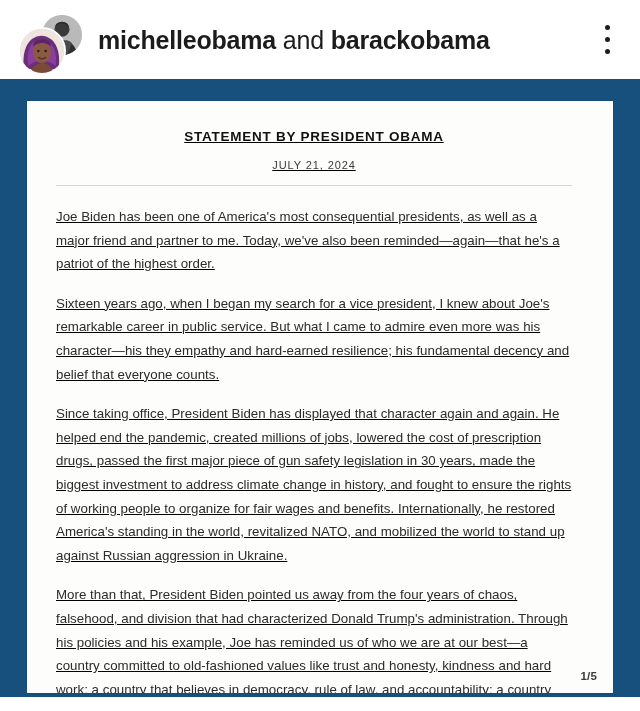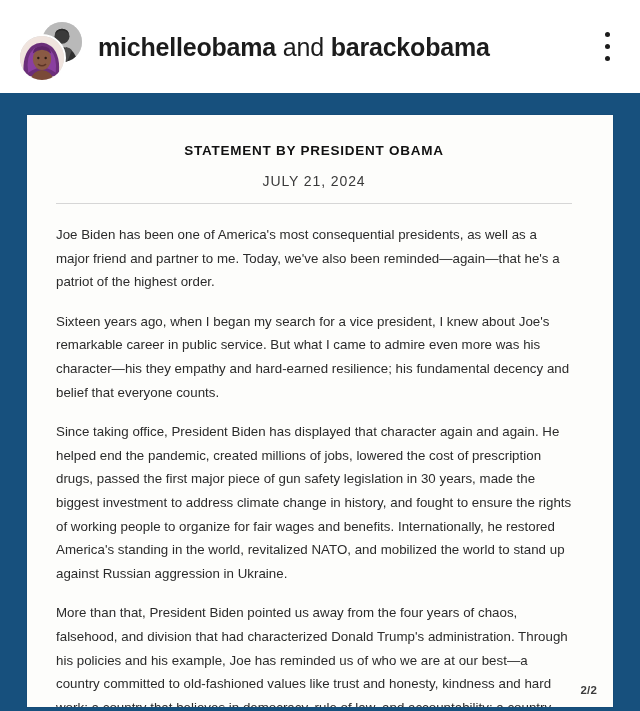--- a/index.html
+++ b/index.html
@@ -13,21 +13,21 @@
   body {
     font-family: "Liberation Sans", sans-serif;
     background: #ffffff;
     -webkit-font-smoothing: antialiased;
   }
 
   
   #app-header {
     position: relative;
     width: 640px;
-    height: 93px;
+    height: 79px;
     background: #ffffff;
     display: flex;
     align-items: center;
     padding: 0 16px 0 14px;
   }
 
   #avatar-group {
     position: relative;
     width: 74px;
     height: 62px;
@@ -105,36 +105,37 @@
     height: 592px;
     background: #fdfdfb;
     overflow: hidden;
     box-shadow: 0 0 0 1px rgba(0,0,0,0.04);
   }
 
   #statement-inner {
     padding: 27px 41px 0 29px;
     height: 100%;
     position: relative;
+    text-decoration: underline;
   }
 
   #statement-heading {
     text-align: center;
     font-size: 13.5px;
     line-height: 18px;
     font-weight: 700;
     letter-spacing: 0.75px;
     color: #111111;
     text-transform: uppercase;
   }
   #statement-heading .line { display: block; }
 
   #statement-date {
     text-align: center;
-    font-size: 14px;
+    font-size: 11px;
     letter-spacing: 0.9px;
     color: #3a3a3a;
     margin-top: 13px;
     text-transform: uppercase;
   }
 
   #statement-divider {
     height: 1px;
     background: #d6d6d6;
     margin: 14px 0 0 0;
@@ -221,18 +222,18 @@
 
       <div id="statement-divider"></div>
 
       <div id="statement-body">
         <p>Joe Biden has been one of America's most consequential presidents, as well as a major friend and partner to me. Today, we've also been reminded—again—that he's a patriot of the highest order.</p>
         <p>Sixteen years ago, when I began my search for a vice president, I knew about Joe's remarkable career in public service. But what I came to admire even more was his character—his they empathy and hard-earned resilience; his fundamental decency and belief that everyone counts.</p>
         <p>Since taking office, President Biden has displayed that character again and again. He helped end the pandemic, created millions of jobs, lowered the cost of prescription drugs, passed the first major piece of gun safety legislation in 30 years, made the biggest investment to address climate change in history, and fought to ensure the rights of working people to organize for fair wages and benefits. Internationally, he restored America's standing in the world, revitalized NATO, and mobilized the world to stand up against Russian aggression in Ukraine.</p>
         <p>More than that, President Biden pointed us away from the four years of chaos, falsehood, and division that had characterized Donald Trump's administration. Through his policies and his example, Joe has reminded us of who we are at our best—a country committed to old-fashioned values like trust and honesty, kindness and hard work; a country that believes in democracy, rule of law, and accountability; a country that insists that everyone, no matter who they are, has a voice and deserves a chance at a better life.</p>
       </div>
 
-      <div id="page-indicator">2/2</div>
+      <div id="page-indicator">1/5</div>
 
     </div>
   </div>
 
 </div>
 
 </body></html>

